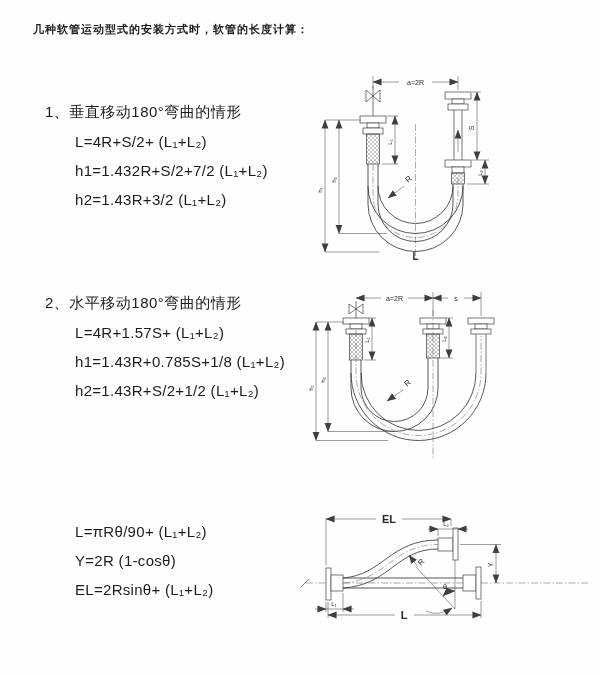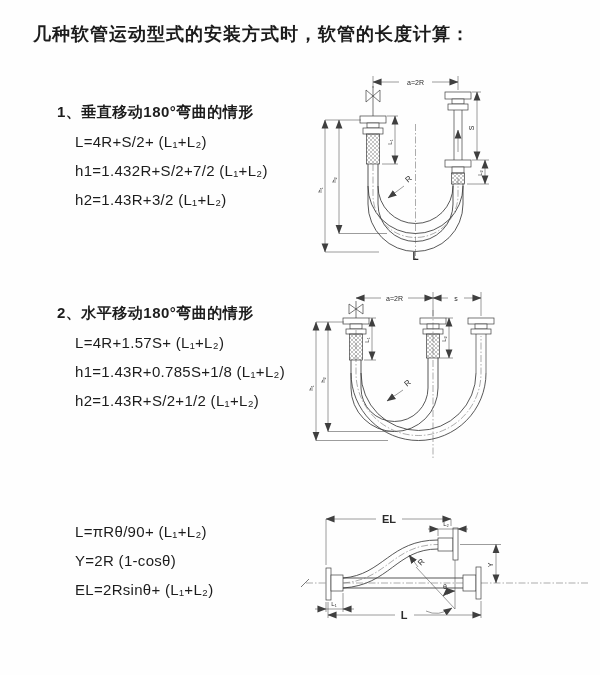--- a/index.html
+++ b/index.html
@@ -1,21 +1,21 @@
 <!DOCTYPE html>
 <html><head>
 <meta charset="utf-8">
 <style>
   html,body{margin:0;padding:0;background:#fff;}
   .page{position:relative;width:600px;height:675px;background:#fefefe;overflow:hidden;
         font-family:"Liberation Sans","DejaVu Sans",sans-serif;color:#1c1c1c;}
-  .title{position:absolute;left:33px;top:22px;font-size:18px;font-weight:bold;letter-spacing:1px;}
+  .title{position:absolute;left:33px;top:22px;font-size:11px;font-weight:bold;letter-spacing:1px;}
   .sec{position:absolute;left:45px;width:270px;}
   .sec .line{height:29px;display:flex;align-items:center;font-size:15px;white-space:nowrap;}
-  .sec .heading{font-weight:700;letter-spacing:0.5px;margin-left:12px;}
+  .sec .heading{font-weight:400;letter-spacing:0.5px;}
   .sec .formula{padding-left:30px;letter-spacing:0.3px;}
   .diag{position:absolute;}
   svg{overflow:visible;}
   svg text{font-family:"Liberation Sans","DejaVu Sans",sans-serif;fill:#2b2b2b;}
   .lab{font-size:7px;}
   .lab-sm{font-size:6px;}
   .lab-big{font-size:10px;font-weight:bold;}
   .lab-xl{font-size:11px;font-weight:bold;}
   .st{stroke:#3f3f3f;stroke-width:0.7;fill:none;}
   .fl{stroke:#3f3f3f;stroke-width:0.7;fill:#ffffff;}
@@ -119,21 +119,21 @@
     </g>
 
     <g>
       <text class="lab" style="font-size:8px" x="93" y="111" transform="rotate(-40 93 111)">R</text>
       <path class="dim" d="M89,114 L73,126" marker-end="url(#m1)"></path>
     </g>
 
     <text class="lab-big" x="100.5" y="188" text-anchor="middle">L</text>
   </svg>
 
-  <div class="sec" style="top:299px">
+  <div class="sec" style="top:289px">
     <div class="line heading">2、水平移动180°弯曲的情形</div>
     <div class="line formula">L=4R+1.57S+ (L₁+L₂)</div>
     <div class="line formula">h1=1.43R+0.785S+1/8 (L₁+L₂)</div>
     <div class="line formula">h2=1.43R+S/2+1/2 (L₁+L₂)</div>
   </div>
 
   <svg class="diag" style="left:308px;top:288px" width="280" height="178" viewBox="0 0 280 178">
     <defs>
       <marker id="m2" markerUnits="userSpaceOnUse" markerWidth="9" markerHeight="9" viewBox="0 0 10 10" refX="9.5" refY="5" orient="auto-start-reverse">
           <path d="M0,1.2 L10,5 L0,8.8 Z" fill="#3f3f3f"></path>

